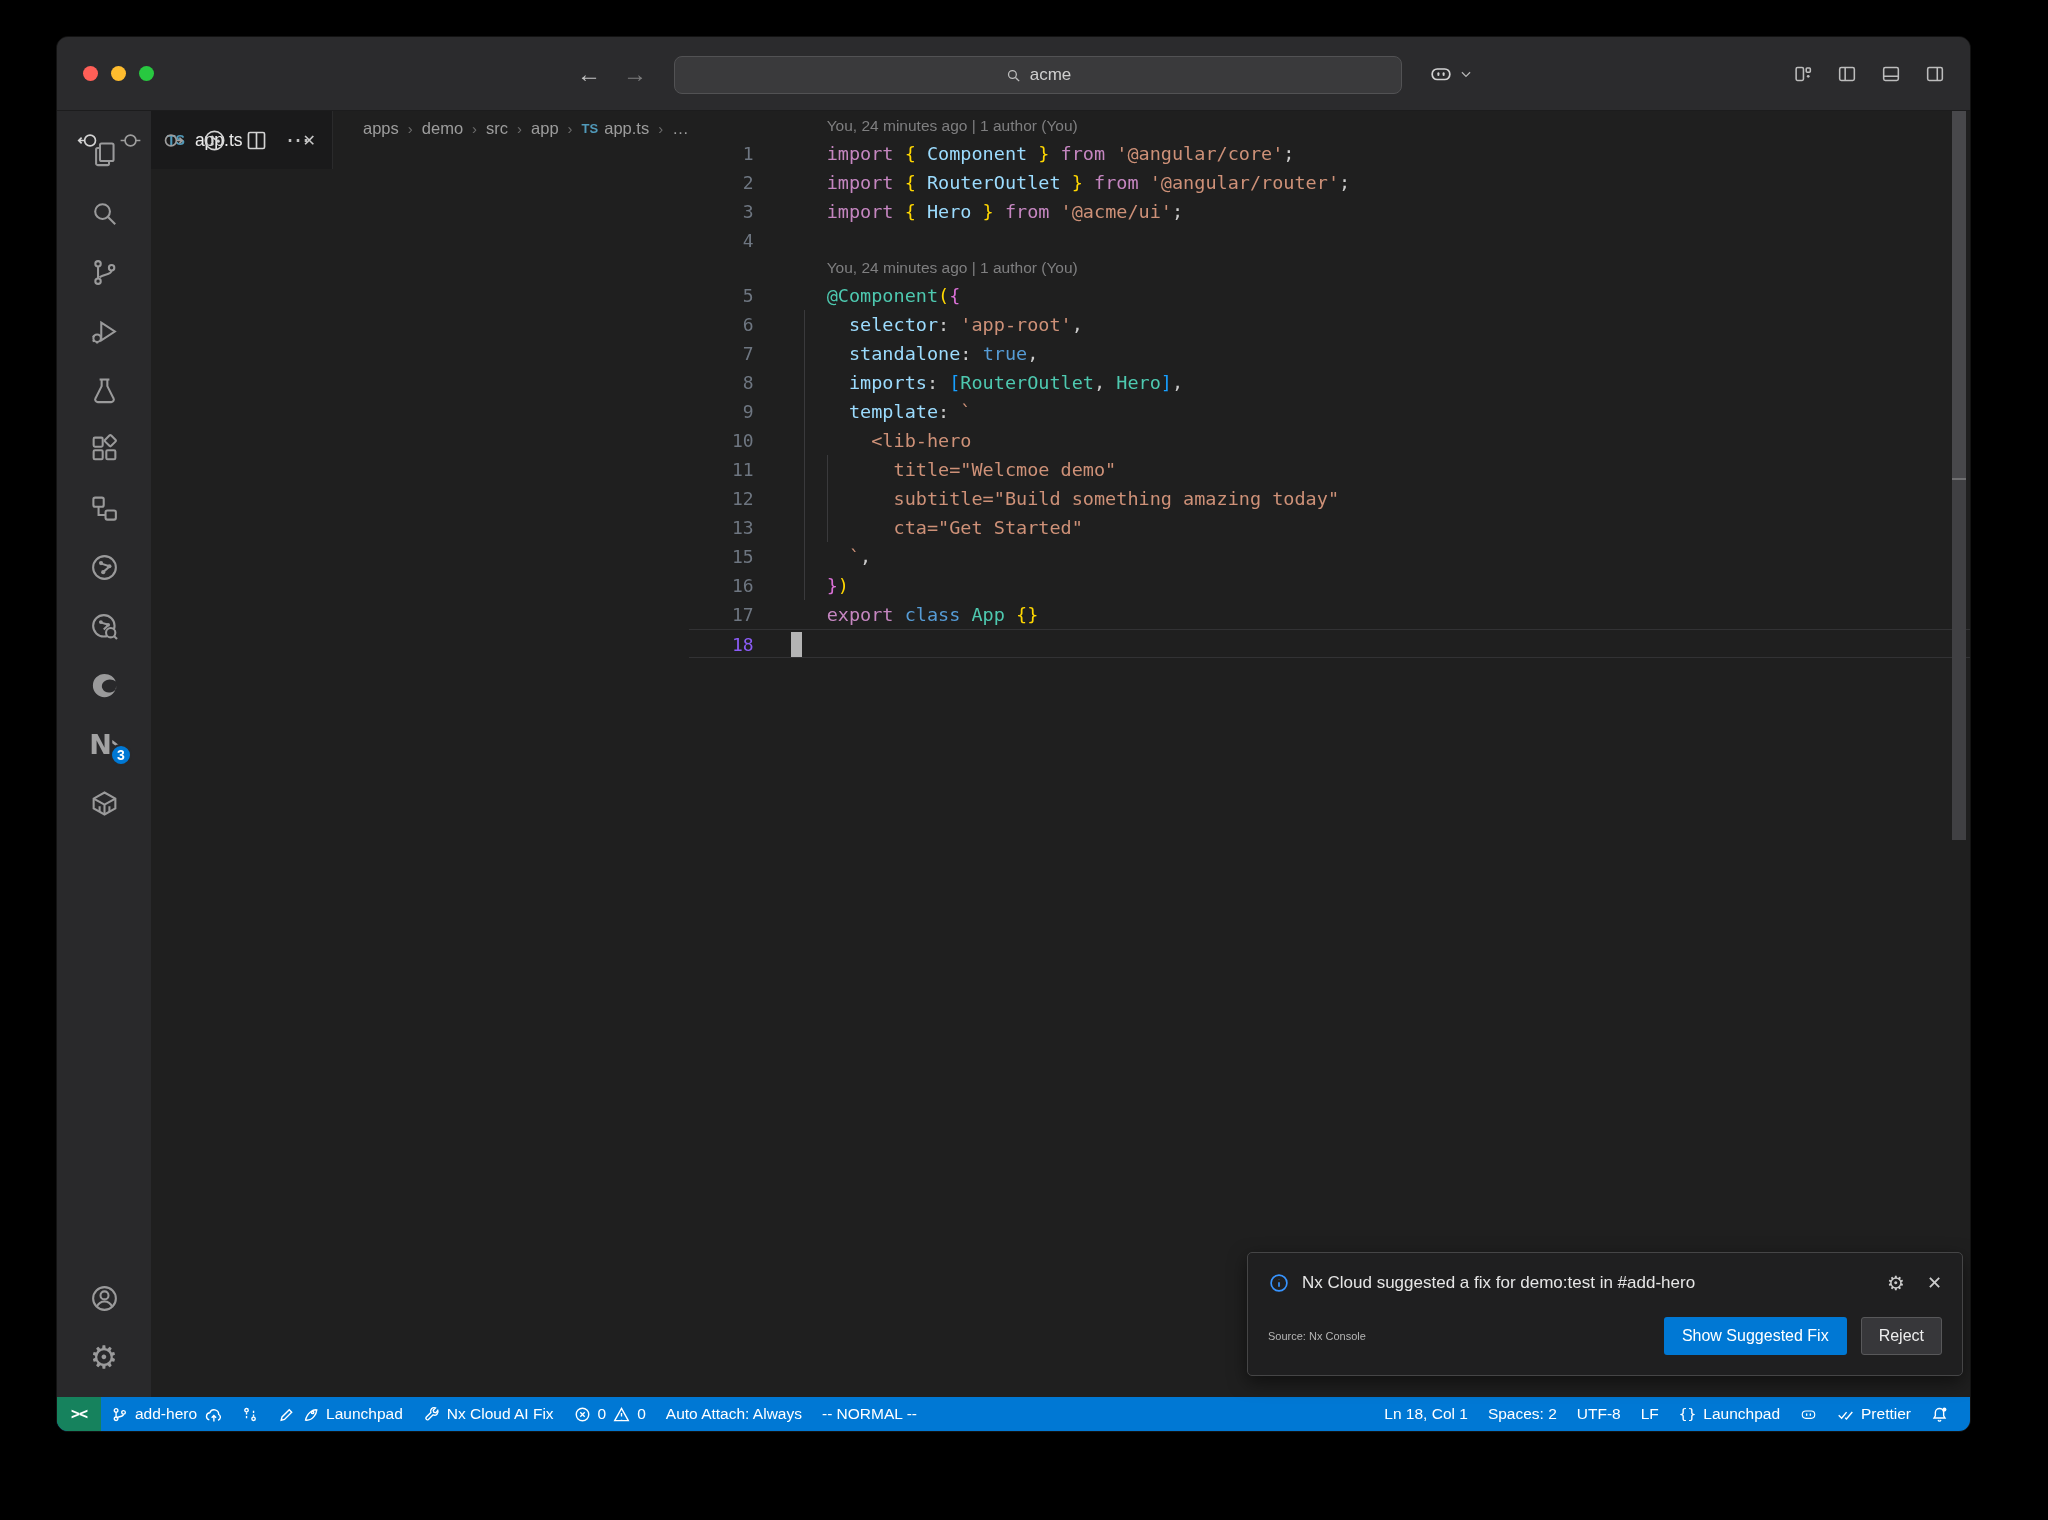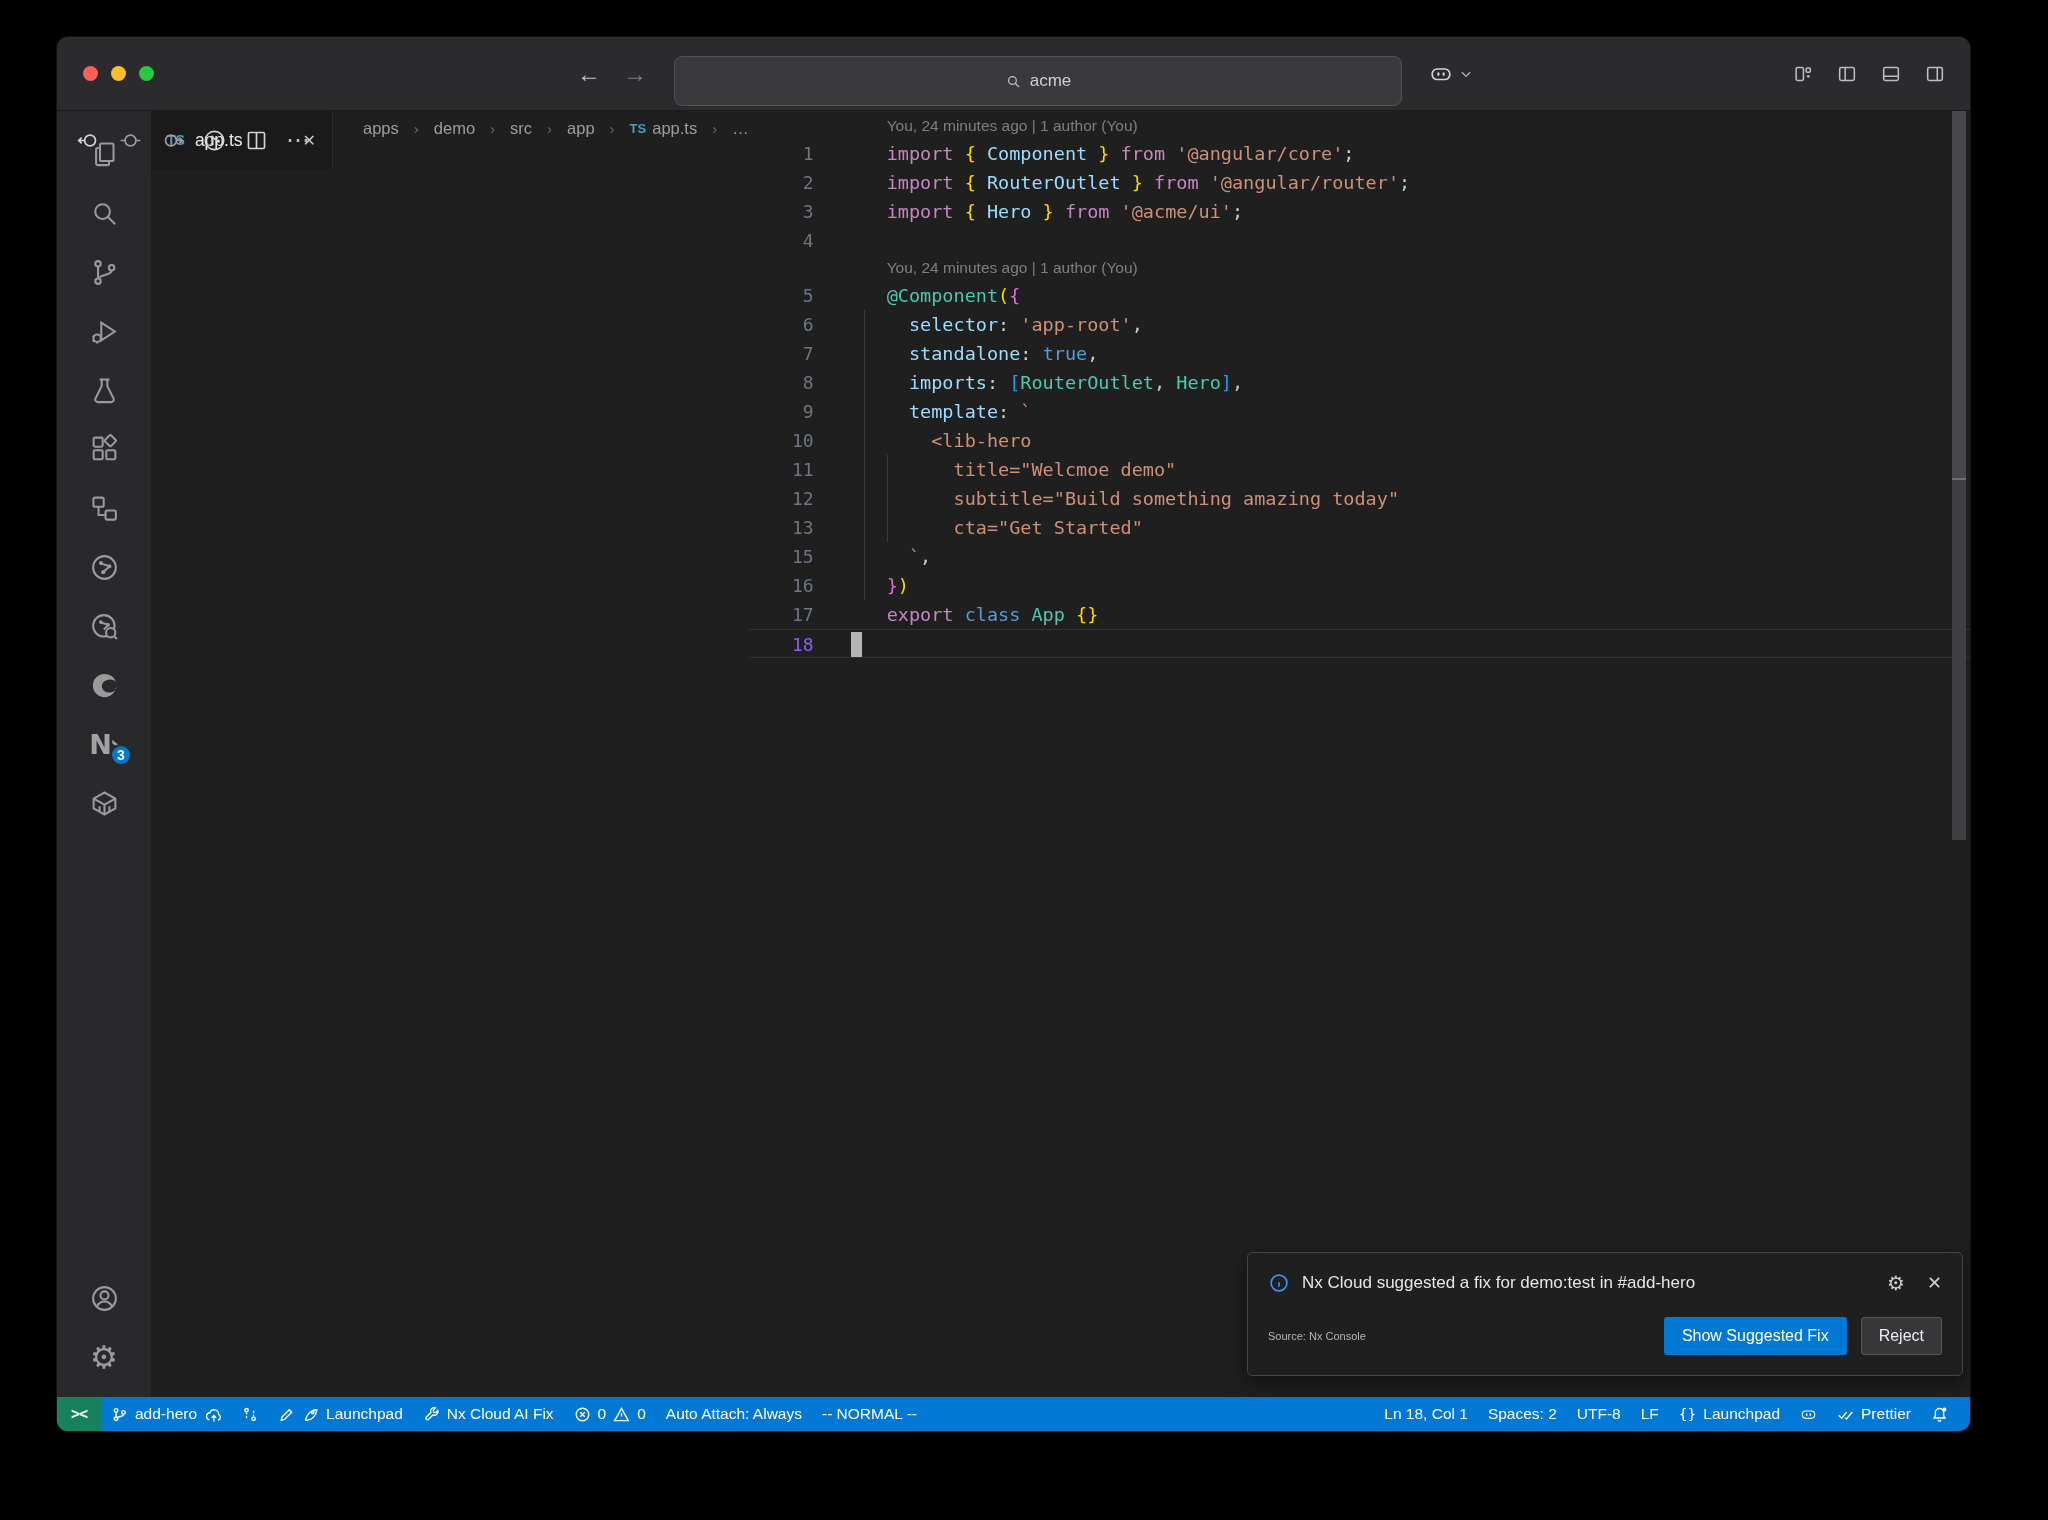--- a/index.html
+++ b/index.html
@@ -9,21 +9,21 @@
     background:#1f1f1f; border-radius:12px; overflow:hidden; display:flex; flex-direction:column;
     box-shadow:0 18px 60px rgba(0,0,0,.75); border:1px solid #121212; }
 
   
   .titlebar { position:relative; height:74px; flex:0 0 74px; background:#2b2b2d; border-bottom:1px solid #1c1c1d; }
   .traffic { position:absolute; left:26px; top:0; height:100%; display:flex; align-items:center; gap:13px; }
   .traffic span { width:15px; height:15px; border-radius:50%; display:block; }
   .nav-arrows { position:absolute; left:520px; top:0; height:100%; display:flex; align-items:center; gap:22px;
     font-size:24px; color:#c3c3c3; }
   .nav-arrows .fwd { color:#7c7c7d; }
-  .searchbox { position:absolute; left:617px; top:19px; width:728px; height:50px; background:#3a3a3c;
+  .searchbox { position:absolute; left:617px; top:19px; width:728px; height:38px; background:#3a3a3c;
     border:1px solid #525254; border-radius:8px; display:flex; align-items:center; justify-content:center;
     gap:8px; color:#cfcfcf; font-size:17px; }
   .searchbox svg { width:17px; height:17px; color:#bdbdbd; }
   .copilot-tb { position:absolute; left:1372px; top:0; height:100%; display:flex; align-items:center; gap:6px; color:#d2d2d2; }
   .copilot-tb svg.face { width:24px; height:24px; }
   .copilot-tb svg.chev { width:14px; height:14px; color:#b5b5b5; }
   .tb-right { position:absolute; right:24px; top:0; height:100%; display:flex; align-items:center; gap:22px; color:#bdbdbd; }
   .tb-right svg { width:22px; height:22px; }
 
   
@@ -50,21 +50,21 @@
   .ts-chip { color:#519aba; font-weight:bold; font-size:14px; }
   .tab-label { color:#ececec; font-size:17.5px; }
   .tab-close { margin-left:auto; color:#c8c8c8; font-size:16px; }
   .editor-actions { position:absolute; right:22px; top:0; height:100%; display:flex; align-items:center; gap:17px; color:#9d9d9d; }
   .editor-actions svg { width:25px; height:25px; }
   .editor-actions .bright { color:#d4d4d4; }
   .editor-actions .dots { font-size:24px; color:#c0c0c0; letter-spacing:1px; }
 
   
   .breadcrumbs { height:34px; flex:0 0 34px; display:flex; align-items:center; padding-left:30px;
-    color:#9d9d9d; font-size:16.5px; gap:15px; }
+    color:#9d9d9d; font-size:16.5px; gap:9px; }
   .breadcrumbs .sep { color:#6c6c6c; font-size:15px; }
   .breadcrumbs .crumb { display:flex; align-items:center; gap:6px; cursor:pointer; }
 
   
   .code-area { flex:1; position:relative; overflow:hidden; }
   .code-rows { position:absolute; left:0; top:2px; right:0; }
   .row { display:flex; height:29px; line-height:29px; font-family:"DejaVu Sans Mono", monospace;
     font-size:18.5px; white-space:pre; position:relative;gap:36px; }
   .row.blame-row { height:26px; line-height:26px; }
   .gutter { width:102px; flex:0 0 102px; text-align:right; padding-right:37px; color:#6e7681; font-size:18px; }

